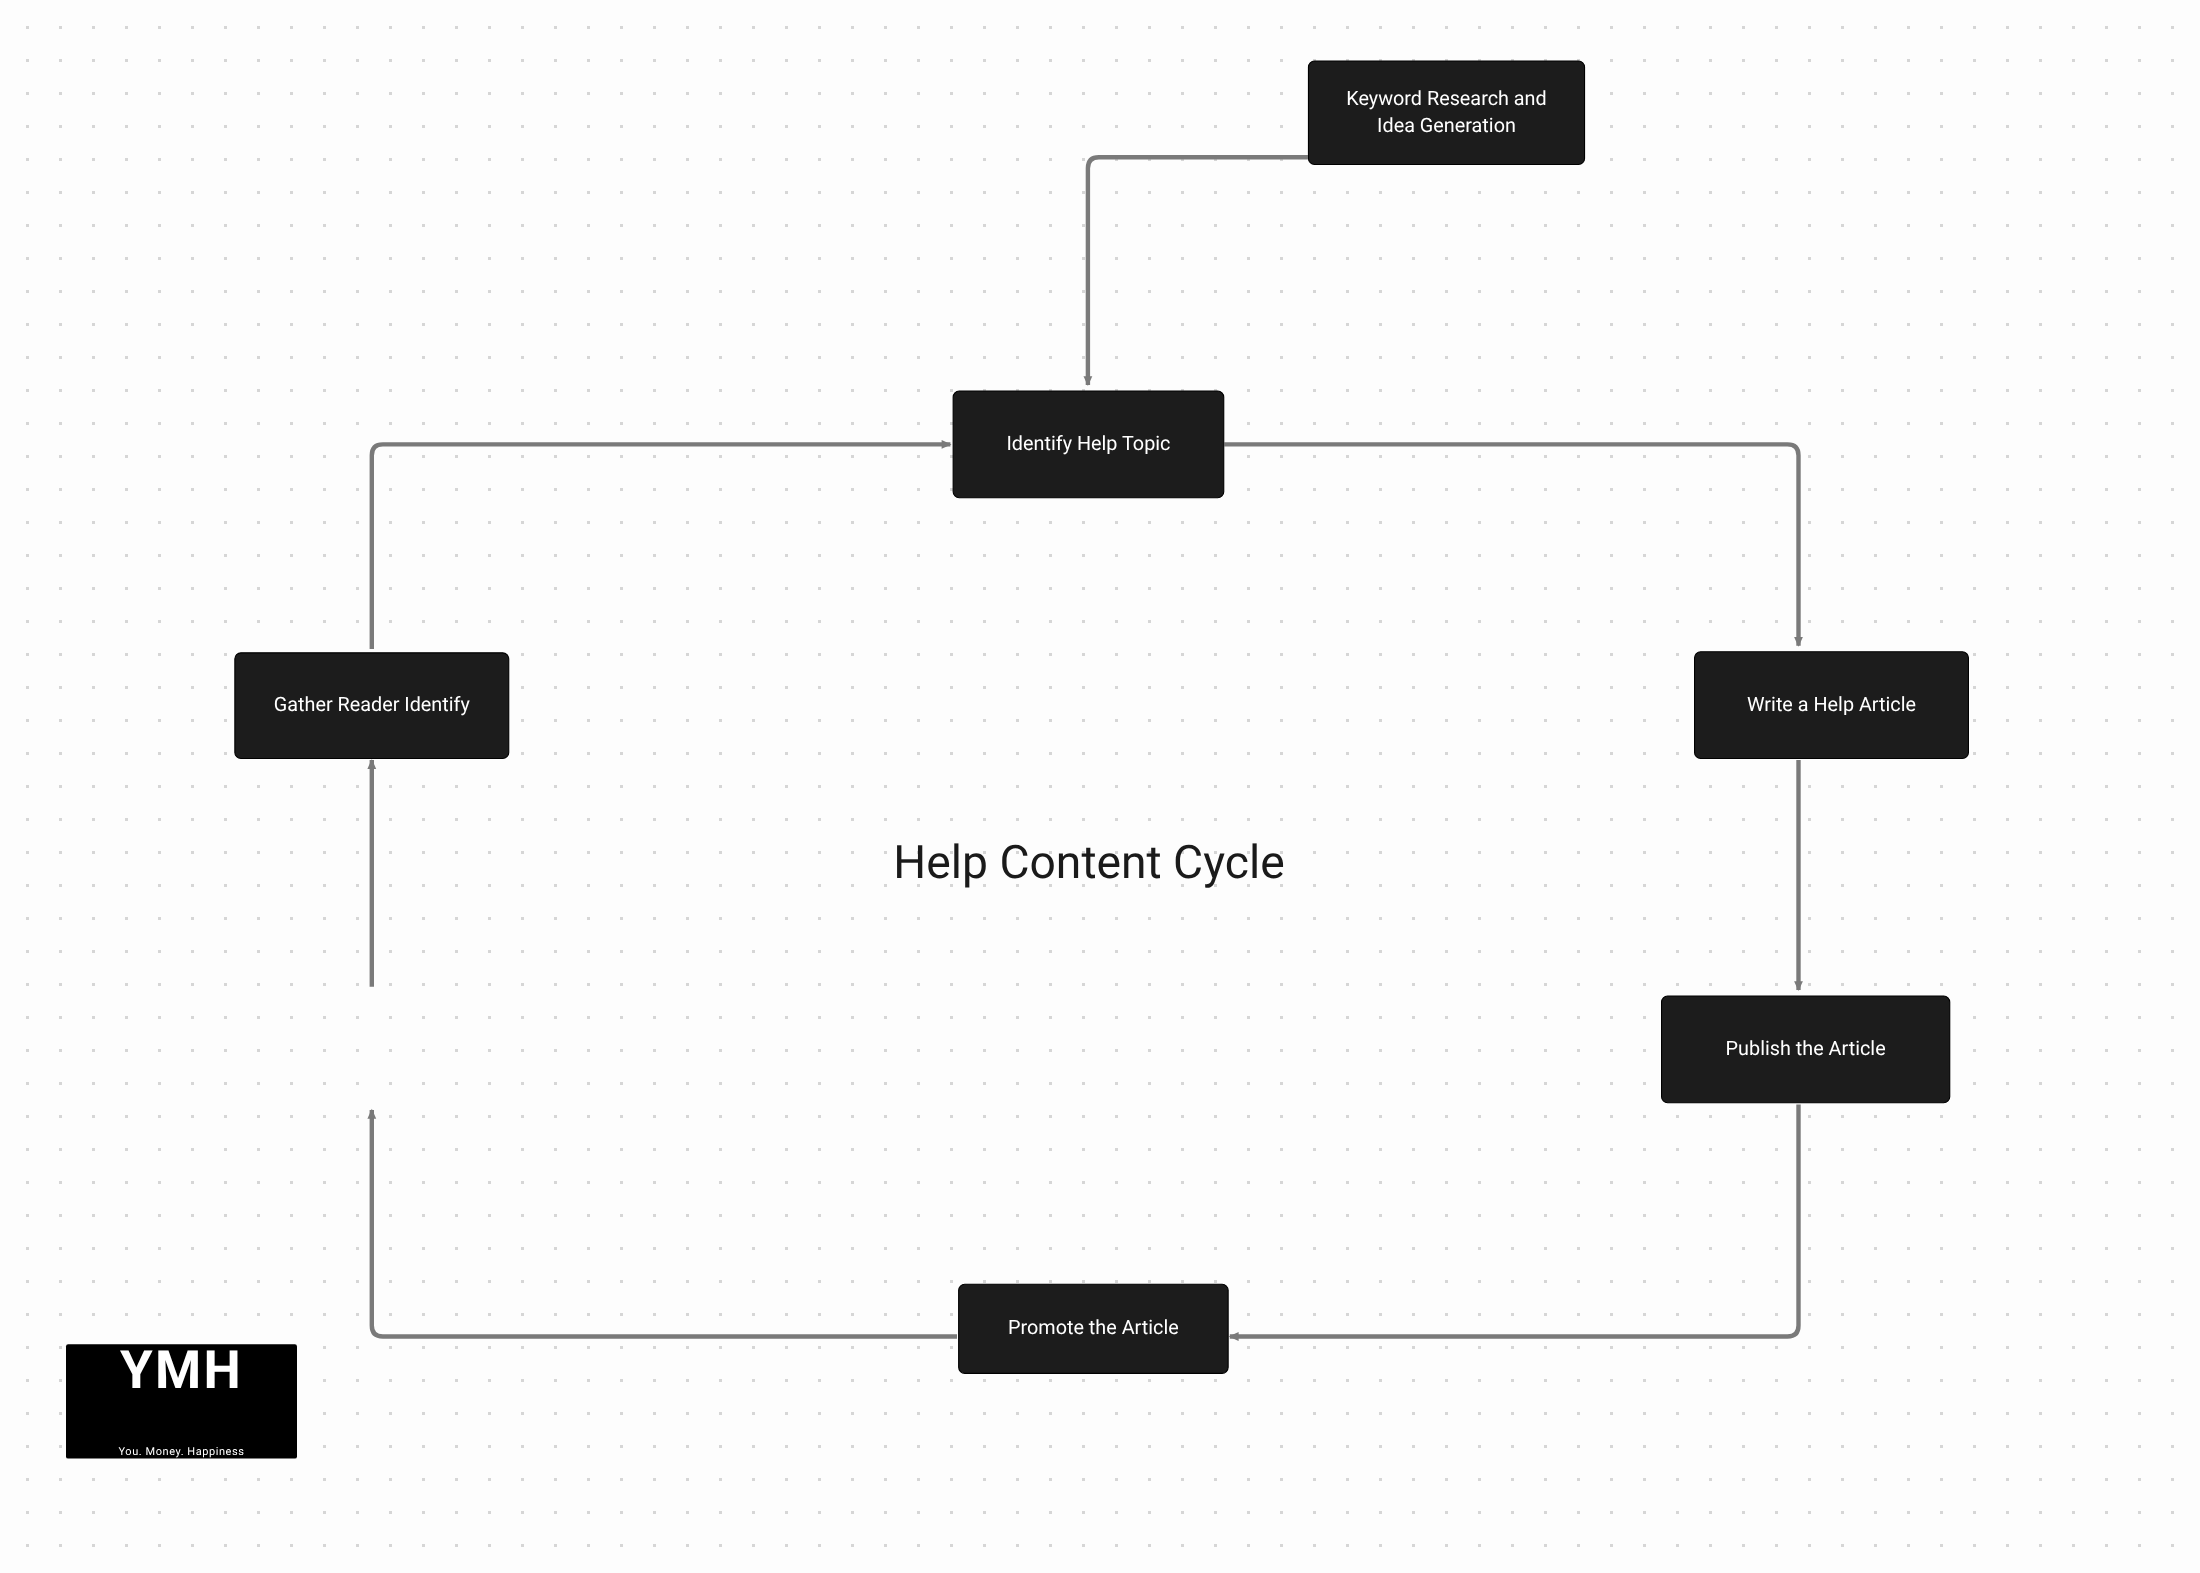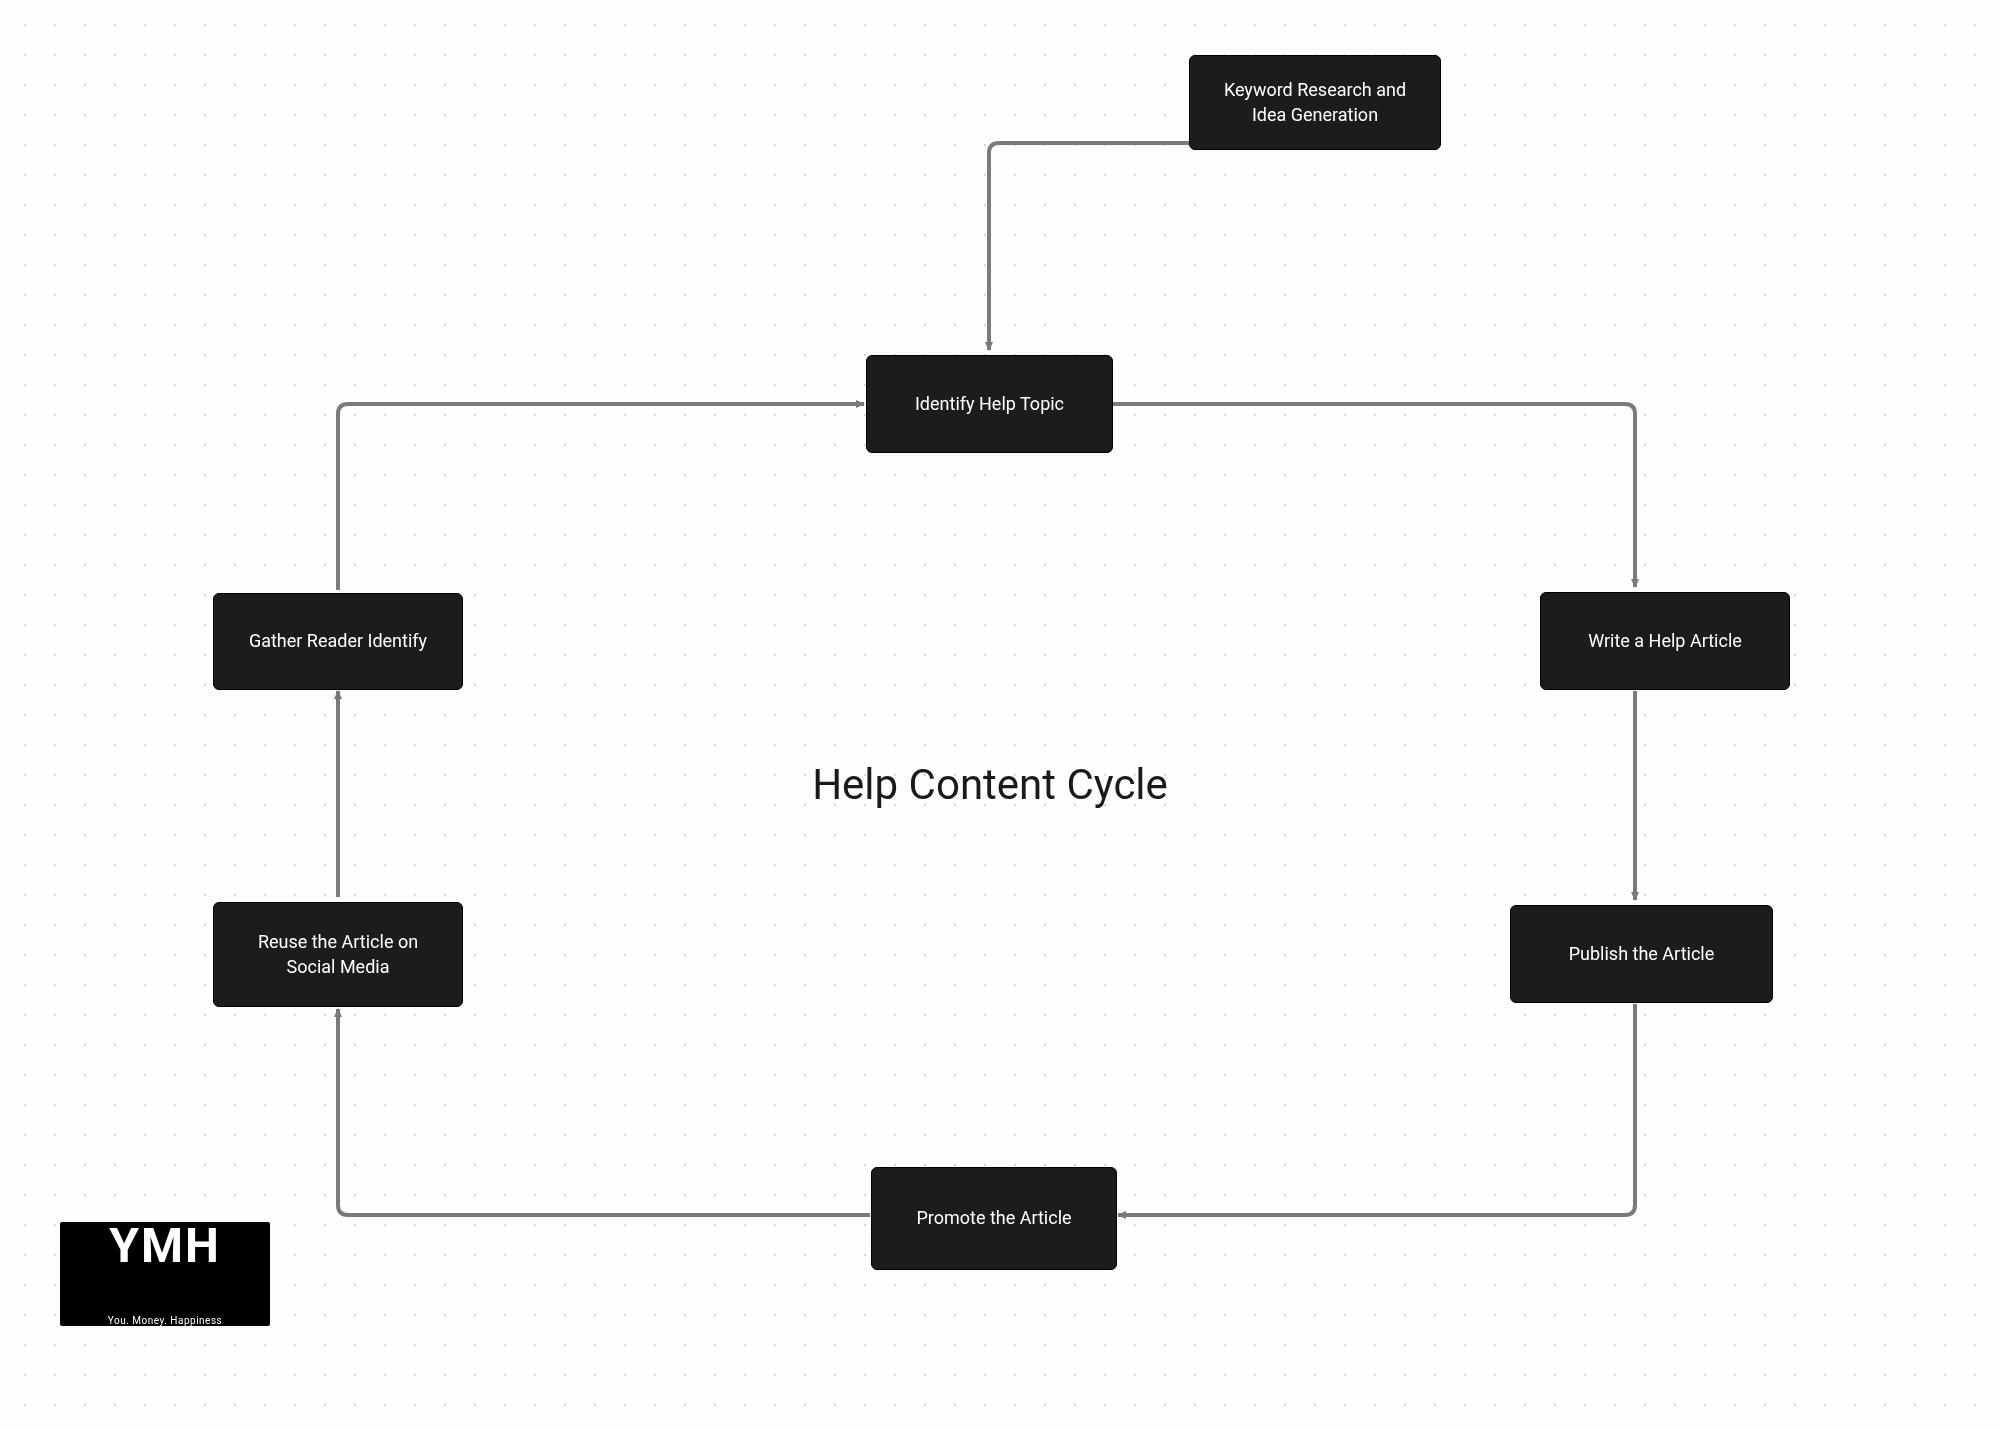--- a/index.html
+++ b/index.html
@@ -110,27 +110,24 @@
   </div>
 
   <div class="node" style="left:1540px; top:592px; width:250px; height:98px;">
     <span>Write a Help Article</span>
   </div>
 
   <div class="node" style="left:1510px; top:905px; width:263px; height:98px;">
     <span>Publish the Article</span>
   </div>
 
-  <div class="node" style="left:871px; top:1167px; width:246px; height:103px;">
+  <div class="node" style="left:871px; top:1167px; width:246px; height:82px;">
     <span>Promote the Article</span>
   </div>
 
-  <div class="node" style="left:213px; top:902px; width:250px; height:105px;">
-    <span>Reuse the Article on Social Media</span>
-  </div>
 
   <div class="node" style="left:213px; top:593px; width:250px; height:97px;">
     <span>Gather Reader Identify</span>
   </div>
 
   <div class="center-title" style="left:690px; top:760px;">Help Content Cycle</div>
 
   <div class="logo-box" style="left:60px; top:1222px; width:210px; height:104px;">
     <div class="logo-main">YMH</div>
     <div class="logo-sub">You. Money. Happiness</div>

